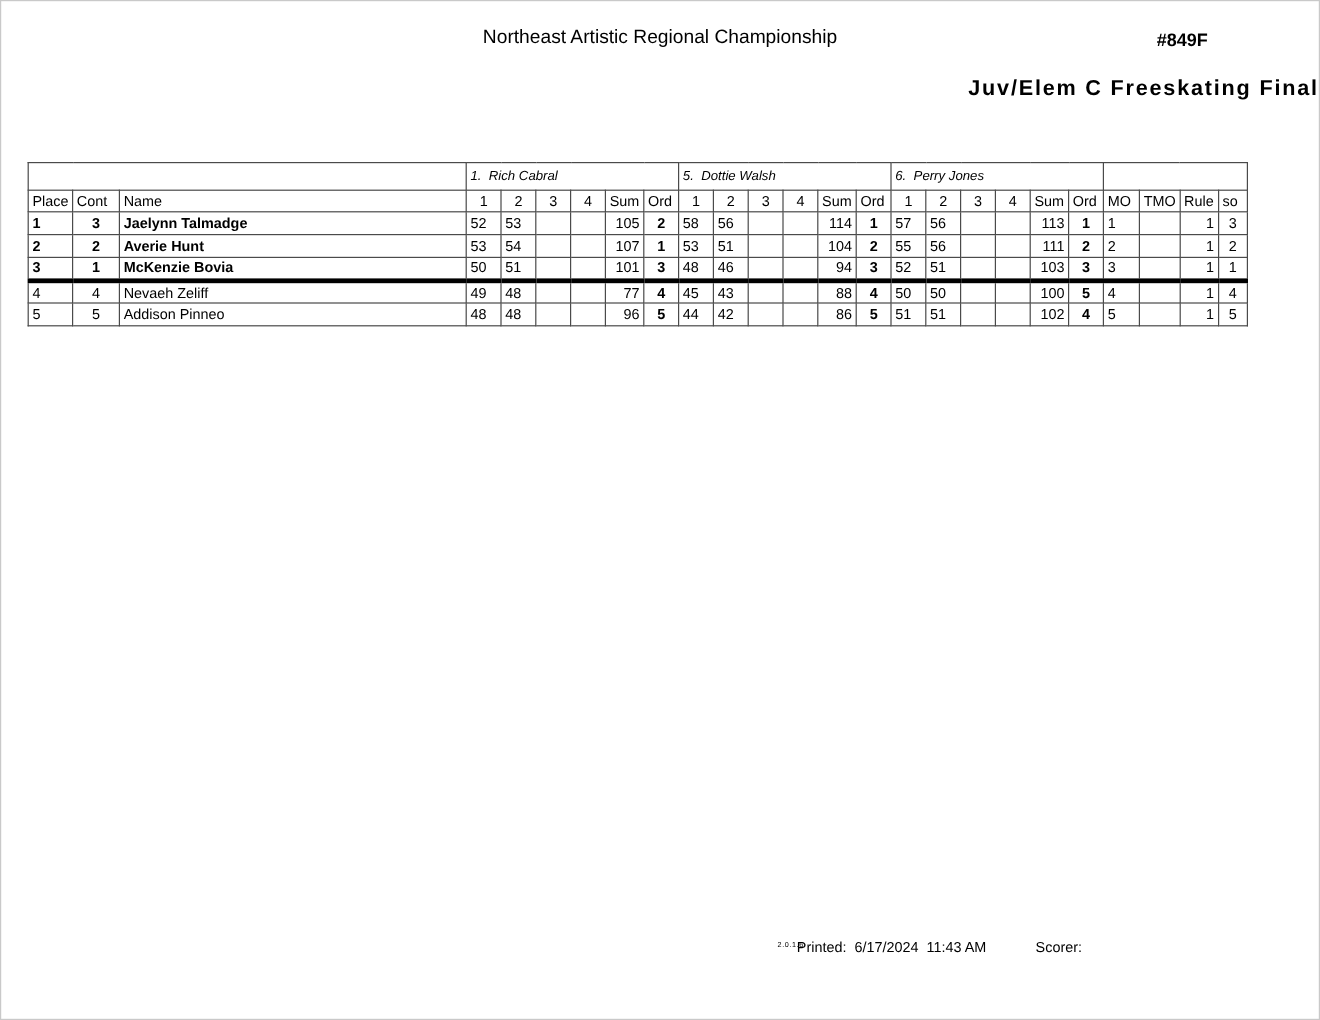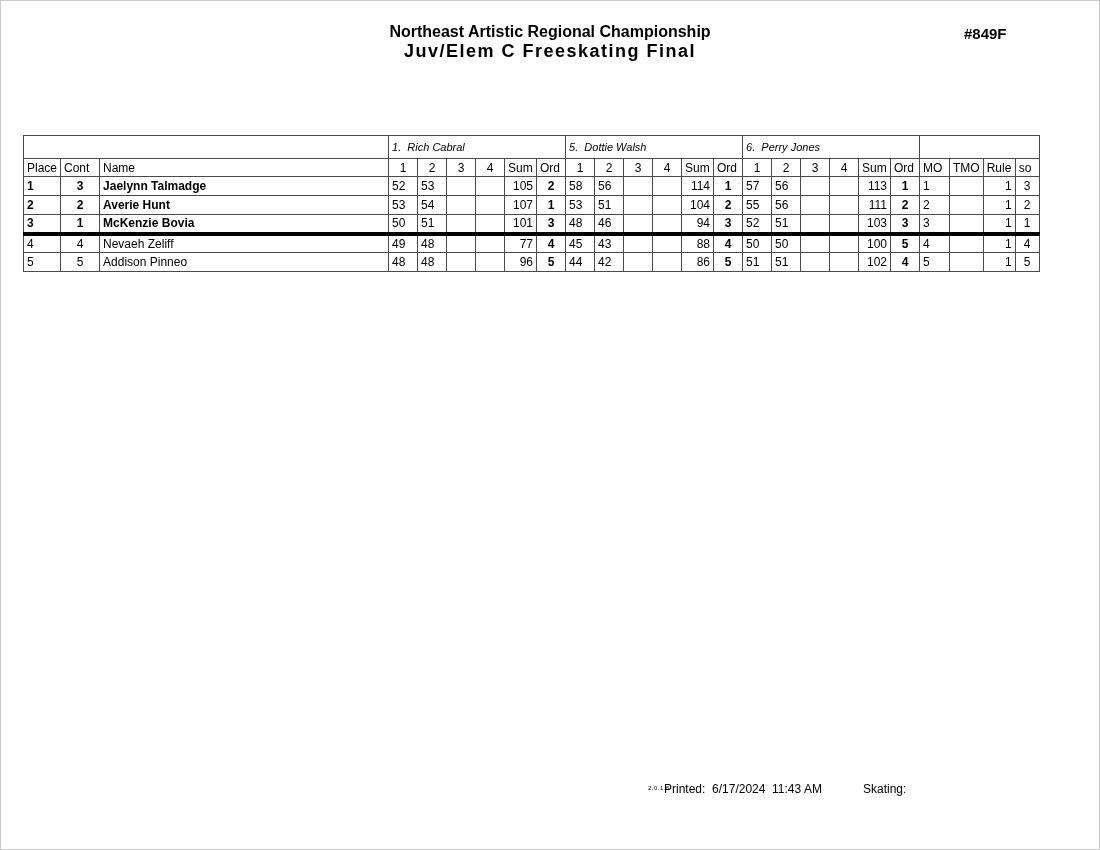--- a/index.html
+++ b/index.html
@@ -22,23 +22,23 @@
     font-size: 12px; line-height: 16px; white-space: pre;
   }
   .event-number {
     position: absolute; top: 24px; left: 963px;
     font-size: 15px; font-weight: bold;
   }
   .title-block {
     position: absolute; top: 22px; left: 0; width: 100%;
     text-align: center;
   }
-  .title-main   { font-size: 16px; font-weight: bold; white-space: pre; }
+  .title-main   { font-size: 16px; font-weight: normal; white-space: pre; }
   .title-venue  { font-size: 14px; margin-top: 3px; white-space: pre; }
-  .title-event  { font-size: 18px; font-weight: bold; letter-spacing: 1.5px; margin-top: 0; white-space: pre; }
+  .title-event  { font-size: 18px; font-weight: bold; letter-spacing: 1.5px; margin-top: 22px; white-space: pre; text-align: right; }
   .title-sub    { font-size: 15px; margin-top: 5px; white-space: pre; }
 
   table.results {
     position: absolute; top: 134px; left: 22px;
     border-collapse: collapse; table-layout: fixed;
     font-size: 12px;
   }
   table.results td {
     border: 1px solid #4a4a4a;
     padding: 0 3px;
@@ -278,15 +278,15 @@
           <td class="pad5">5</td>
           <td></td>
           <td class="ar">1</td>
           <td class="ac">5</td>
         </tr>
       </tbody>
   </table>
 
   <span class="footer-ver">2.0.1.6</span>
   <span class="footer-printed">Printed:  6/17/2024  11:43 AM</span>
-  <span class="footer-scorer">Skating:</span>
+  <span class="footer-scorer">Scorer:</span>
 
 </div>
 
 </body></html>

